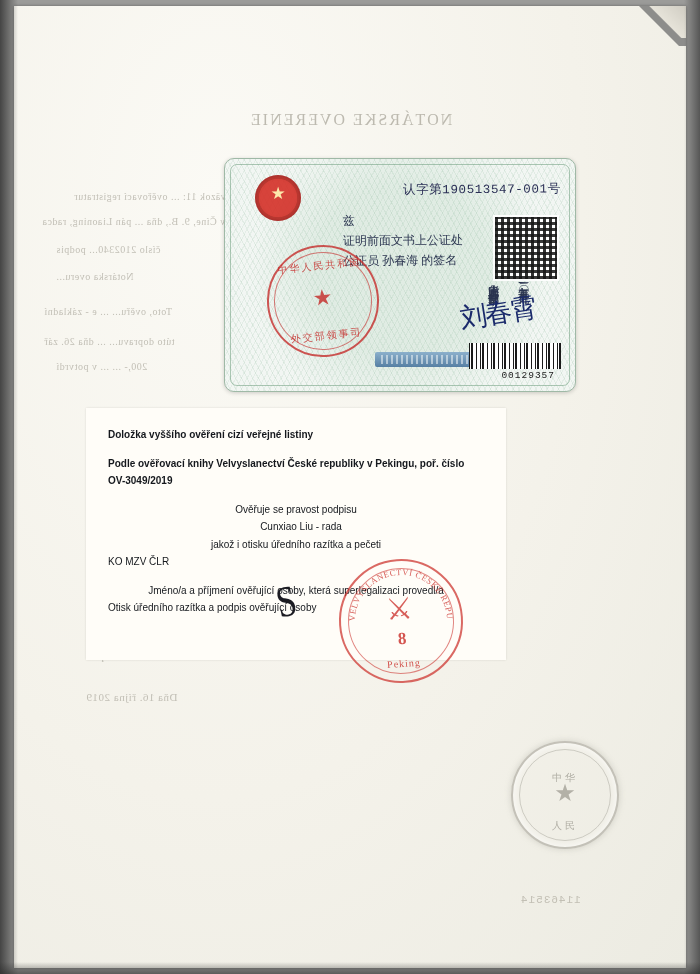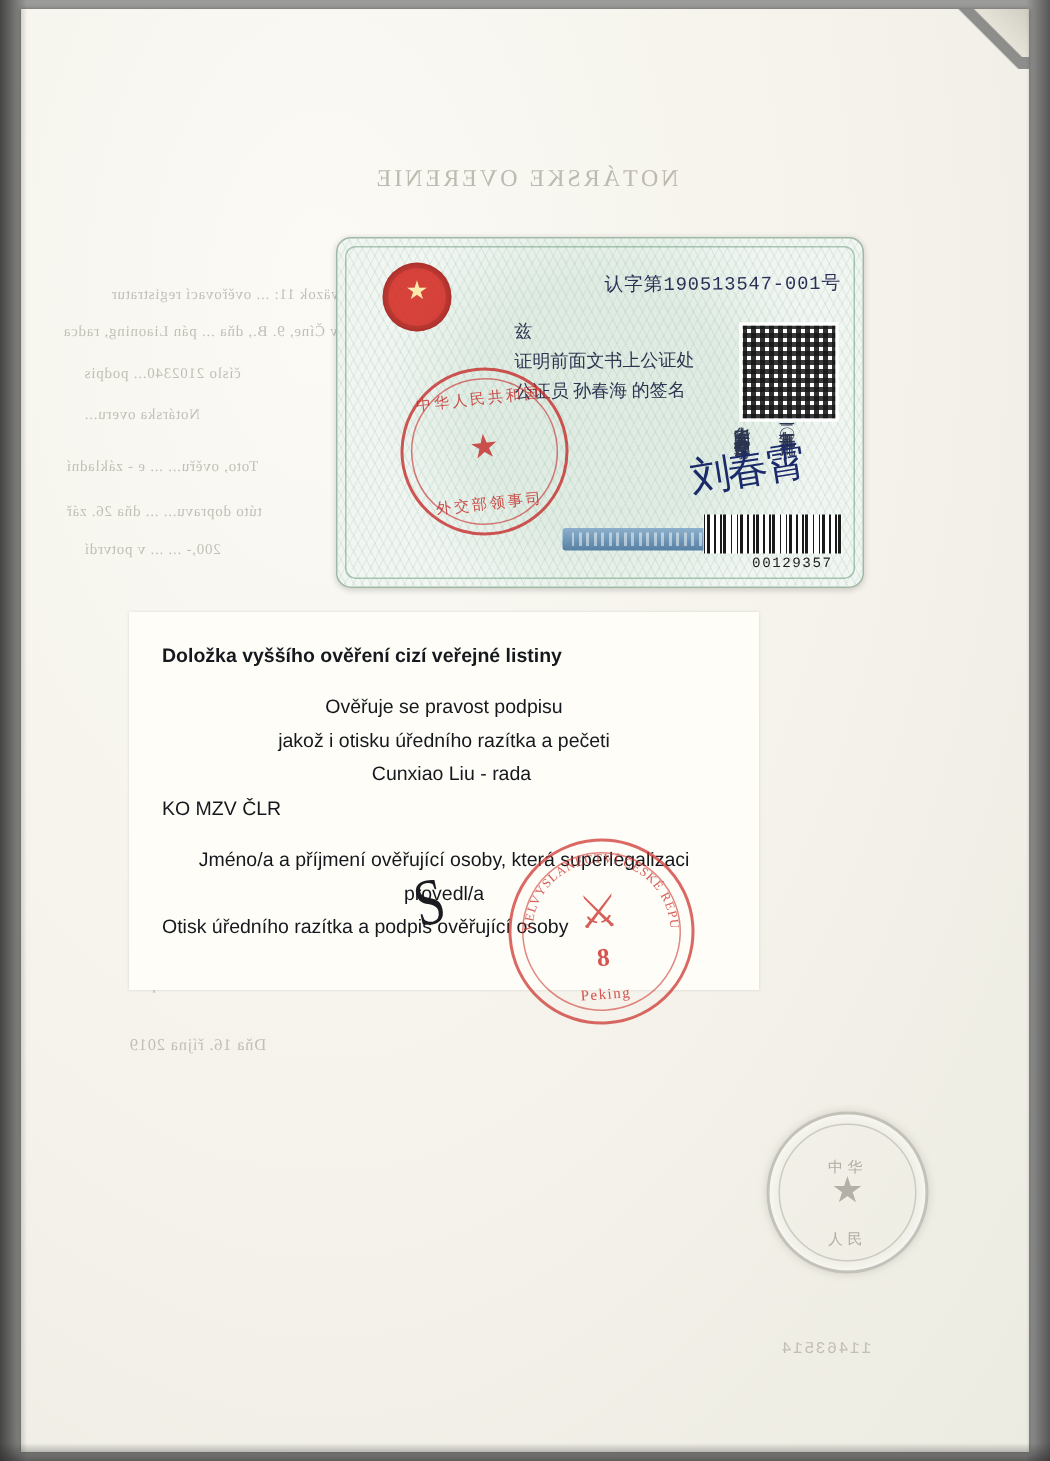--- a/index.html
+++ b/index.html
@@ -205,21 +205,21 @@
   
   .block {
     position: absolute;
     left: 72px; top: 402px;
     width: 420px; height: 252px;
     background: #fffdf8;
     box-shadow: 0 0 2px rgba(0,0,0,.12);
   }
   .block-inner {
     padding: 18px 22px;
-    font-size: 13px;
+    font-size: 10px;
     line-height: 1.75;
     color: #15181d;
   }
   .block-inner .b { font-weight: bold; }
   .block-inner p { margin: 0 0 11px 0; }
   .block-inner p.tight { margin-bottom: 0; text-align: center; }
   .sig-pen {
     position: absolute; left: 188px; top: 168px;
     font-family: "Liberation Serif", serif;
     font-size: 44px; color: #1b1b22;
@@ -346,23 +346,24 @@
     <div class="round-seal seal-cn">
       <div class="ring"></div>
       <div class="arc-t">中华人民共和国</div>
       <div class="star">★</div>
       <div class="arc-b">外交部领事司</div>
     </div>
 
     <div class="block">
       <div class="block-inner">
         <p class="b">Doložka vyššího ověření cizí veřejné listiny</p>
+        <p class="b">Podle ověřovací knihy Velvyslanectví České republiky v Pekingu, poř. číslo OV-3049/2019</p>
         <p class="tight">Ověřuje se pravost podpisu</p>
+        <p class="tight" style="padding-left:10px;">Cunxiao Liu - rada</p>
         <p class="tight">jakož i otisku úředního razítka a pečeti</p>
-        <p class="tight" style="padding-left:10px;">Cunxiao Liu - rada</p>
         <p>KO MZV ČLR</p>
         <p class="tight">Jméno/a a příjmení ověřující osoby, která superlegalizaci provedl/a</p>
         <p>Otisk úředního razítka a podpis ověřující osoby</p>
       </div>
       <div class="sig-pen">S</div>
     </div>
 
     <div class="seal-cz">
       <div class="ring2"></div>
       <svg class="arc-text" viewBox="0 0 120 120">

